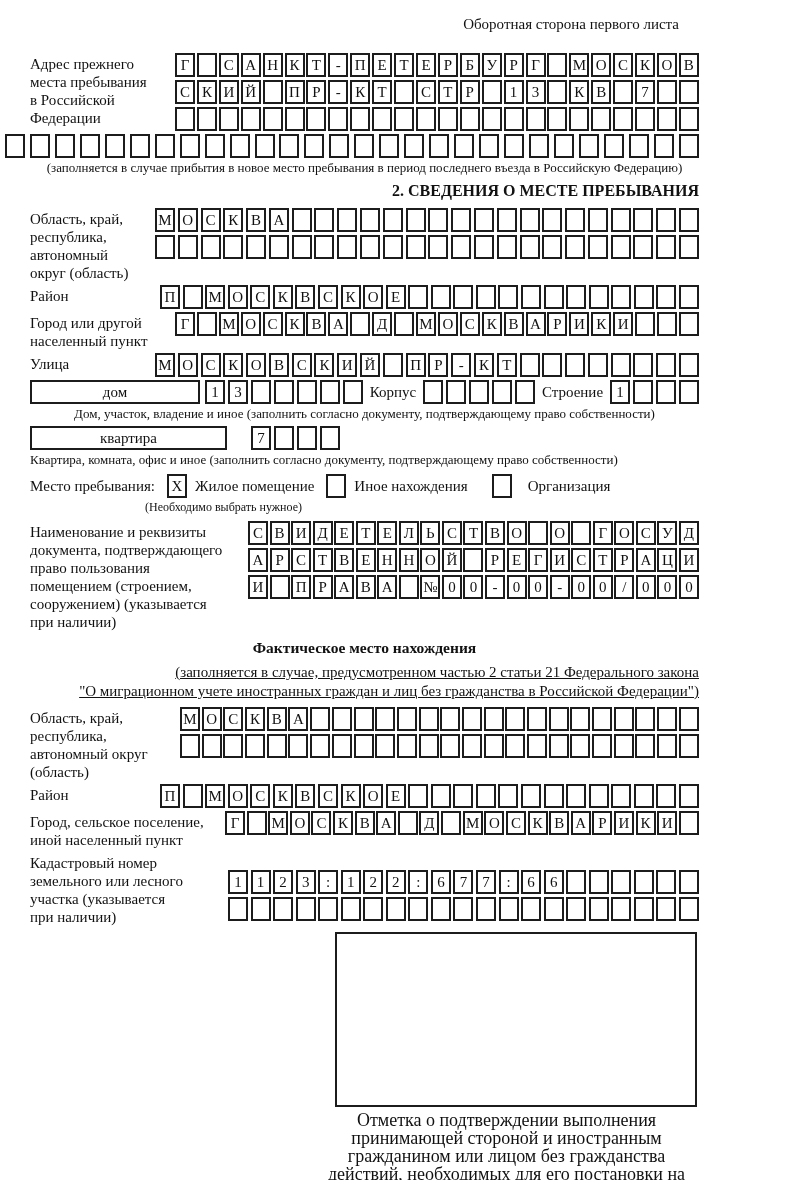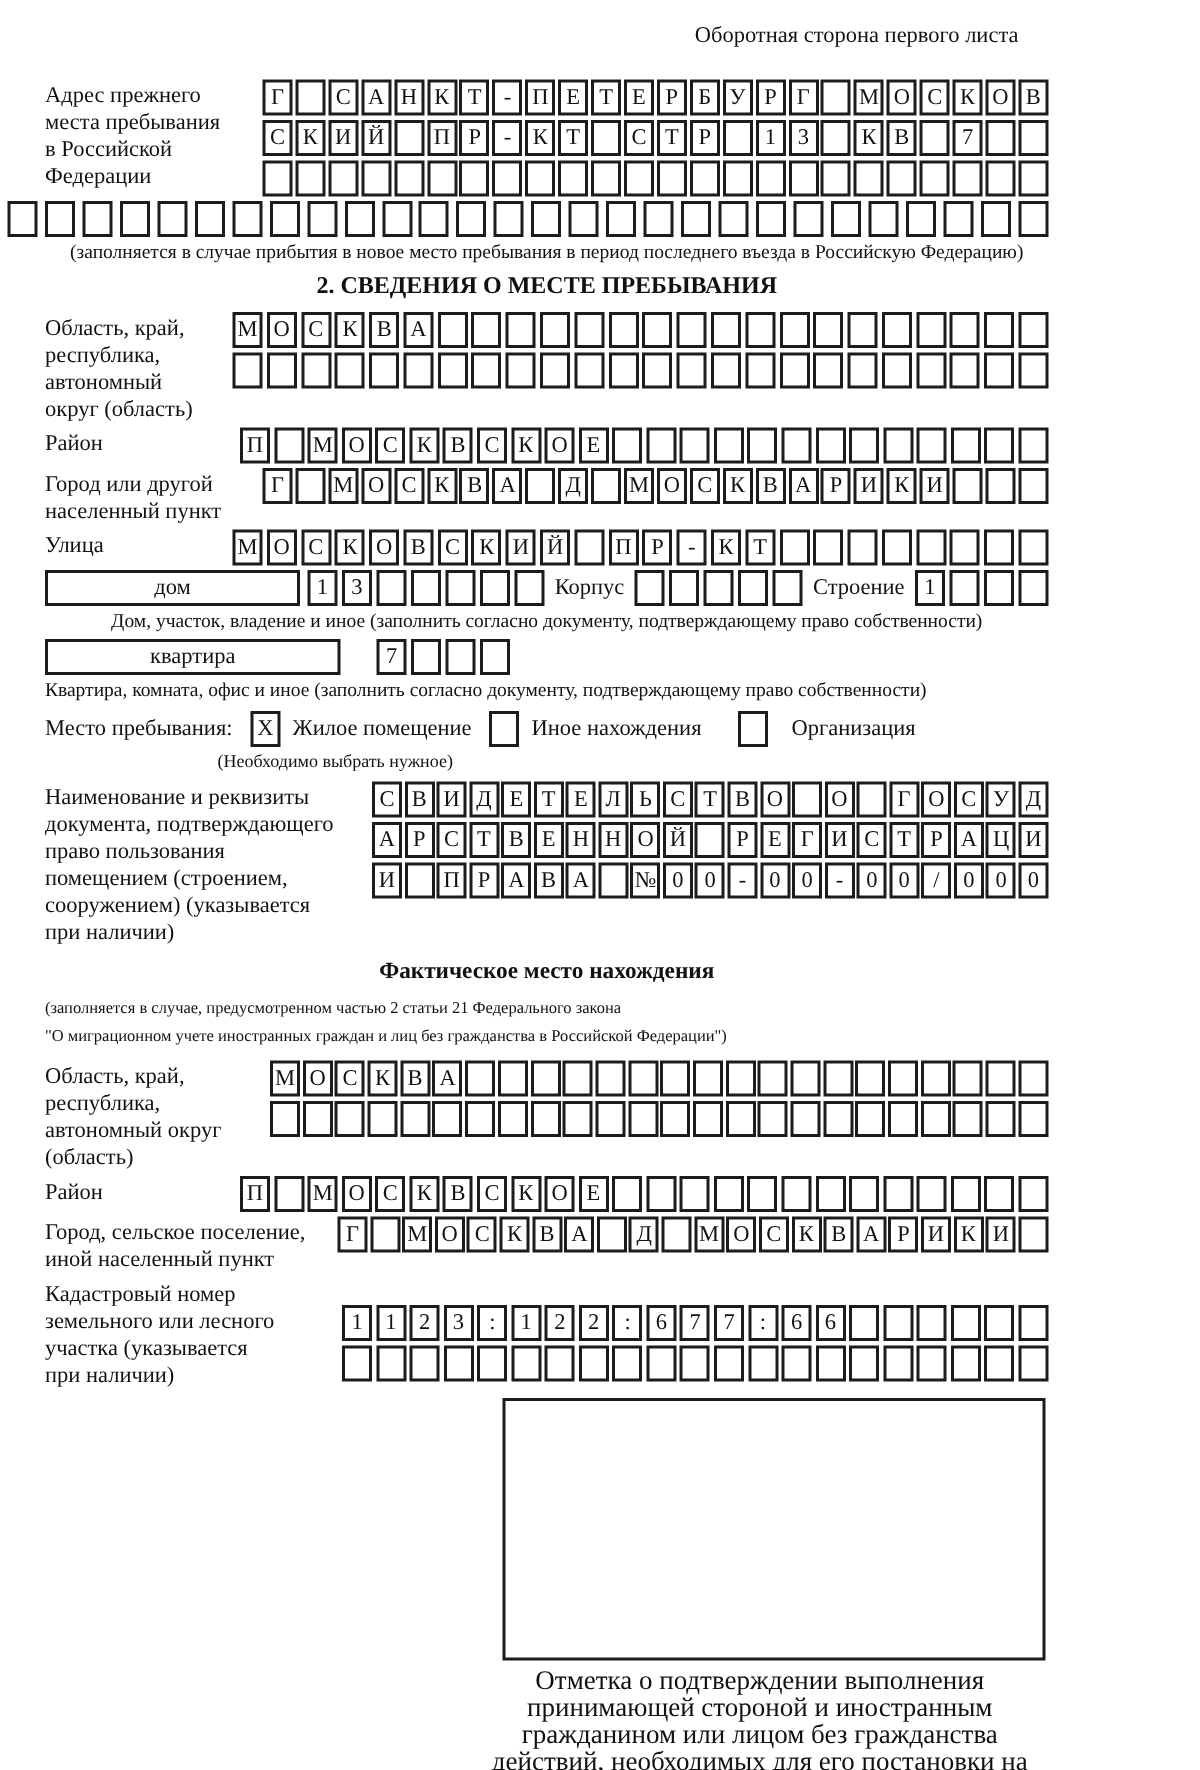--- a/index.html
+++ b/index.html
@@ -16,34 +16,34 @@
 
   .rows-stack { flex:1; display:flex; flex-direction:column; gap:3px; }
   .boxes { display:flex; justify-content:space-between; flex:1; min-height:24px; }
   .boxes.left { flex:0 0 auto; justify-content:flex-start; gap:3px; }
 
   .cell { flex:0 0 20px; width:20px; height:24px; border:2px solid #1c1c1c;
           font-size:15px; line-height:20px; text-align:center; background:#fff; }
 
   .fullwidth-row { margin-left:-25px; margin-bottom:2px; }
   .caption { font-size:13px; line-height:16px; text-align:center; margin:2px 0 4px 0; }
-  .sec-title { font-size:16px; font-weight:bold; text-align:center; margin:6px 0 8px 0; }
+  .sec-title { font-size:16px; font-weight:bold; text-align:right; margin:6px 0 8px 0; }
 
   .named-rect { height:24px; border:2px solid #1c1c1c; display:flex; align-items:center;
                 justify-content:center; font-size:15px; flex:0 0 auto; }
   .house-row { display:flex; align-items:center; justify-content:space-between; margin-bottom:2px; }
   .inline-label { font-size:15px; padding:0 2px; }
   .apt-row { display:flex; align-items:center; gap:24px; margin-bottom:2px; }
 
   .stay-row { display:flex; align-items:center; font-size:15px; margin:6px 0 2px 0; }
   .stay-row .cell { margin:0 8px 0 12px; }
   .stay-hint { font-size:12px; margin-left:115px; margin-bottom:6px; }
 
   .actual-head { font-size:15.5px; font-weight:bold; text-align:center; margin:8px 0 6px 0; }
-  .actual-caption { font-size:11px; line-height:19px; text-align:left; }
+  .actual-caption { font-size:15px; line-height:19px; text-align:right;text-decoration:underline; }
   .mt6 { margin-top:6px; }
 
   .stamp-box { width:362px; height:175px; border:2px solid #1c1c1c; margin:6px 2px 4px auto; }
   .stamp-caption { width:385px; margin-left:auto; margin-right:0; text-align:center;
                    font-size:18px; line-height:18px; }
 </style>
 </head>
 <body>
 
 <div class="page">

